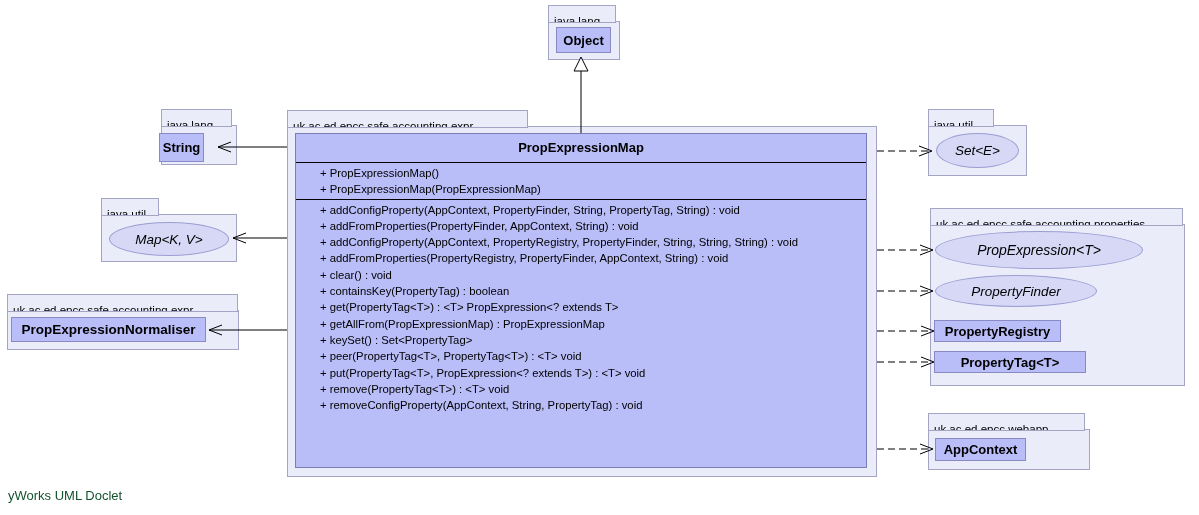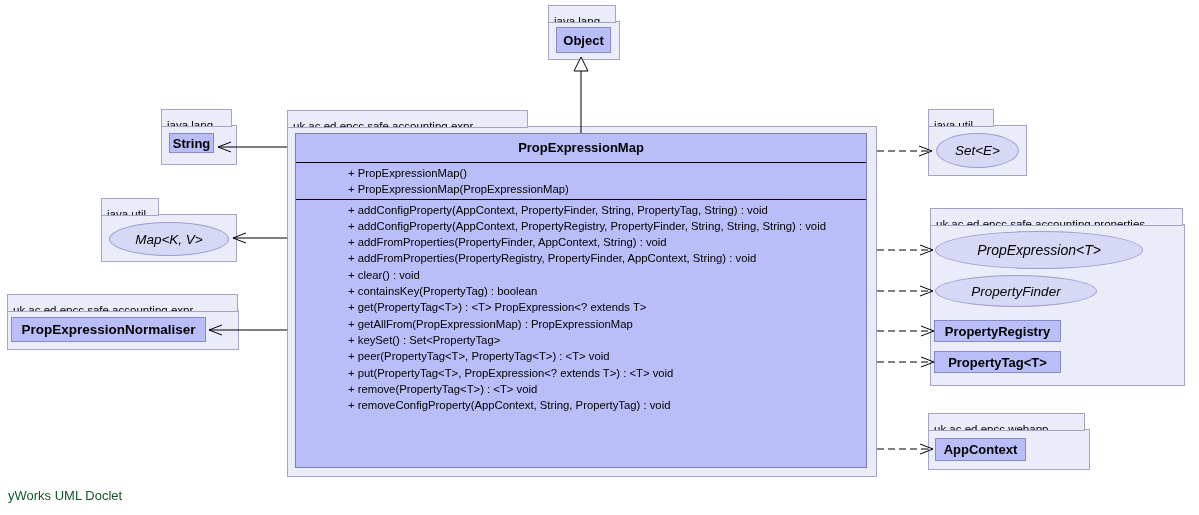--- a/index.html
+++ b/index.html
@@ -34,63 +34,63 @@
     box-sizing:border-box; z-index:2;
   }
   .main-title {
     height:28px; line-height:28px; text-align:center;
     font-size:13px; font-weight:bold; border-bottom:1px solid #000;
   }
   .member-section { border-bottom:1px solid #000; padding:2px 0 1px 0; }
   .member-section.last { border-bottom:none; }
   .member {
     font-size:11.3px; line-height:16.3px; height:16.3px;
-    padding-left:24px; white-space:nowrap;margin-left:28px;
+    padding-left:24px; white-space:nowrap;
   }
   .footer {
     position:absolute; left:8px; top:488px; font-size:13px; color:#14532d;
   }
   svg.edges { position:absolute; left:0; top:0; z-index:3; pointer-events:none; }
   svg.edges path, svg.edges line { stroke:#000; stroke-width:1; fill:none; }
   svg.edges .dashed { stroke-dasharray:7 4; }
   svg.edges polygon { fill:#fff; stroke:#000; stroke-width:1; }
 </style>
 </head>
 <body>
 
 <div class="diagram">
 
   <div class="pkg-tab" style="left:548px;top:5px;width:68px;">java.lang</div>
   <div class="pkg-body" style="left:548px;top:21px;width:72px;height:39px;"></div>
   <div class="class-node" style="left:556px;top:27px;width:55px;height:26px;text-align:center;">Object</div>
 
   <div class="pkg-tab" style="left:161px;top:109px;width:71px;">java.lang</div>
   <div class="pkg-body" style="left:161px;top:125px;width:76px;height:40px;"></div>
-  <div class="class-node" style="left:169px;top:133px;width:45px;height:20px;">String</div>
+  <div class="class-node" style="left:159px;top:133px;width:45px;height:29px;">String</div>
 
   <div class="pkg-tab" style="left:101px;top:198px;width:58px;">java.util</div>
   <div class="pkg-body" style="left:101px;top:214px;width:136px;height:48px;"></div>
   <div class="iface-node" style="left:109px;top:222px;width:120px;height:34px;">Map&lt;K, V&gt;</div>
 
   <div class="pkg-tab" style="left:7px;top:294px;width:231px;">uk.ac.ed.epcc.safe.accounting.expr</div>
   <div class="pkg-body" style="left:7px;top:310px;width:232px;height:40px;"></div>
   <div class="class-node" style="left:11px;top:317px;width:195px;height:25px;font-size:13.5px;">PropExpressionNormaliser</div>
 
   <div class="pkg-tab" style="left:287px;top:110px;width:241px;">uk.ac.ed.epcc.safe.accounting.expr</div>
   <div class="pkg-body" style="left:287px;top:126px;width:590px;height:351px;"></div>
   <div class="main-class" style="left:295px;top:133px;width:572px;height:335px;">
     <div class="main-title">PropExpressionMap</div>
     <div class="member-section">
       <div class="member">+ PropExpressionMap()</div>
       <div class="member">+ PropExpressionMap(PropExpressionMap)</div>
     </div>
     <div class="member-section last">
       <div class="member">+ addConfigProperty(AppContext, PropertyFinder, String, PropertyTag, String) : void</div>
+      <div class="member">+ addFromProperties(PropertyFinder, AppContext, String) : void</div>
       <div class="member">+ addConfigProperty(AppContext, PropertyRegistry, PropertyFinder, String, String, String) : void</div>
-      <div class="member">+ addFromProperties(PropertyFinder, AppContext, String) : void</div>
       <div class="member">+ addFromProperties(PropertyRegistry, PropertyFinder, AppContext, String) : void</div>
       <div class="member">+ clear() : void</div>
       <div class="member">+ containsKey(PropertyTag) : boolean</div>
       <div class="member">+ get(PropertyTag&lt;T&gt;) : &lt;T&gt; PropExpression&lt;? extends T&gt;</div>
       <div class="member">+ getAllFrom(PropExpressionMap) : PropExpressionMap</div>
       <div class="member">+ keySet() : Set&lt;PropertyTag&gt;</div>
       <div class="member">+ peer(PropertyTag&lt;T&gt;, PropertyTag&lt;T&gt;) : &lt;T&gt; void</div>
       <div class="member">+ put(PropertyTag&lt;T&gt;, PropExpression&lt;? extends T&gt;) : &lt;T&gt; void</div>
       <div class="member">+ remove(PropertyTag&lt;T&gt;) : &lt;T&gt; void</div>
       <div class="member">+ removeConfigProperty(AppContext, String, PropertyTag) : void</div>
@@ -99,21 +99,21 @@
 
   <div class="pkg-tab" style="left:928px;top:109px;width:66px;">java.util</div>
   <div class="pkg-body" style="left:928px;top:125px;width:99px;height:51px;"></div>
   <div class="iface-node" style="left:936px;top:133px;width:83px;height:35px;">Set&lt;E&gt;</div>
 
   <div class="pkg-tab" style="left:930px;top:208px;width:253px;">uk.ac.ed.epcc.safe.accounting.properties</div>
   <div class="pkg-body" style="left:930px;top:224px;width:255px;height:162px;"></div>
   <div class="iface-node" style="left:935px;top:231px;width:208px;height:38px;font-size:14px;">PropExpression&lt;T&gt;</div>
   <div class="iface-node" style="left:935px;top:275px;width:162px;height:32px;">PropertyFinder</div>
   <div class="class-node" style="left:934px;top:320px;width:127px;height:22px;">PropertyRegistry</div>
-  <div class="class-node" style="left:934px;top:351px;width:127px;height:22px;">PropertyTag&lt;T&gt;</div>
+  <div class="class-node" style="left:934px;top:351px;width:152px;height:22px;">PropertyTag&lt;T&gt;</div>
 
   <div class="pkg-tab" style="left:928px;top:413px;width:157px;">uk.ac.ed.epcc.webapp</div>
   <div class="pkg-body" style="left:928px;top:429px;width:162px;height:41px;"></div>
   <div class="class-node" style="left:935px;top:438px;width:91px;height:23px;">AppContext</div>
 
   <svg class="edges" width="1199" height="515">
     <g>
       <line x1="581" y1="133" x2="581" y2="71"></line>
       <polygon points="581,57 574,71 588,71"></polygon>
     </g>

